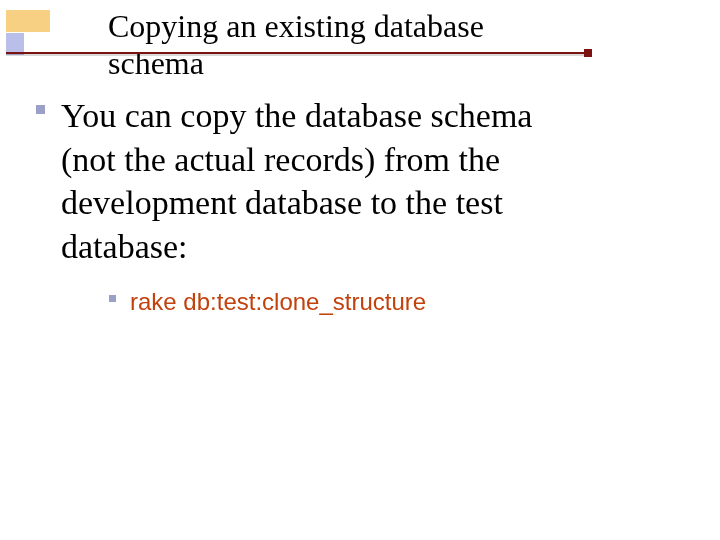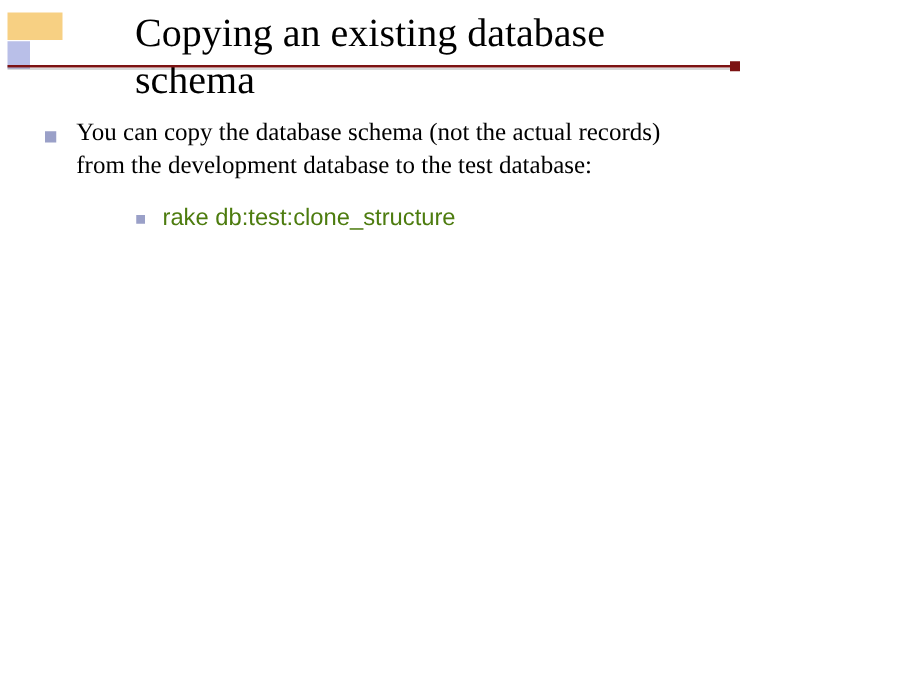--- a/index.html
+++ b/index.html
@@ -77,21 +77,21 @@
   }
   .bullet1 {
     flex: 0 0 auto;
     width: 9px;
     height: 9px;
     background: #9aa0c8;
     margin-top: 11px;
     margin-right: 16px;
   }
   .lvl1-text {
-    font-size: 20px;
+    font-size: 34px;
     line-height: 1.28;
     color: #000;
   }
   .lvl2-container {
     margin-left: 48px;
     margin-top: 18px;
   }
   .lvl2 {
     display: flex;
     align-items: flex-start;
@@ -99,23 +99,23 @@
   .bullet2 {
     flex: 0 0 auto;
     width: 7px;
     height: 7px;
     background: #9aa0c8;
     margin-top: 9px;
     margin-right: 14px;
   }
   .lvl2-text {
     font-family: Verdana, Geneva, sans-serif;
-    font-size: 19px;
+    font-size: 24px;
     line-height: 1.3;
-    color: #4d7c0f;
+    color: #c2410c;
   }
 </style>
 </head>
 <body>
 
 <div class="slide">
 
   <div class="deco-top"></div>
   <div class="deco-left"></div>
 

